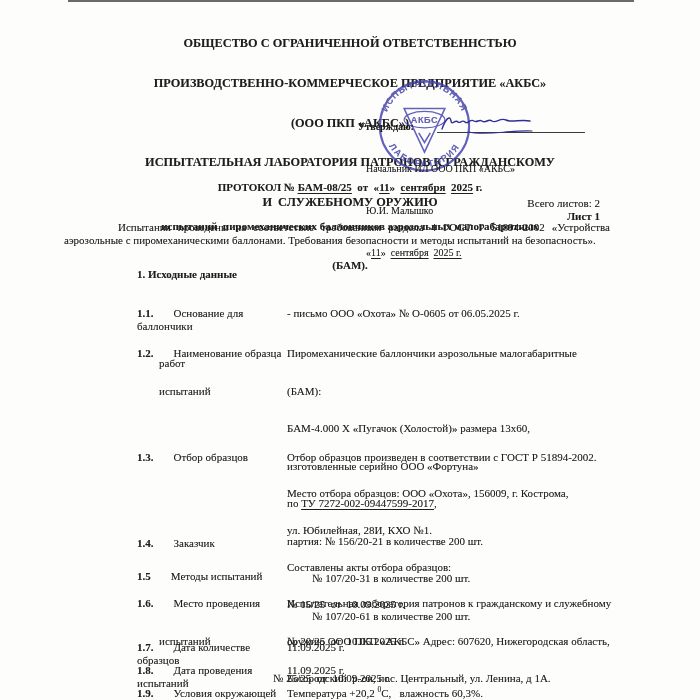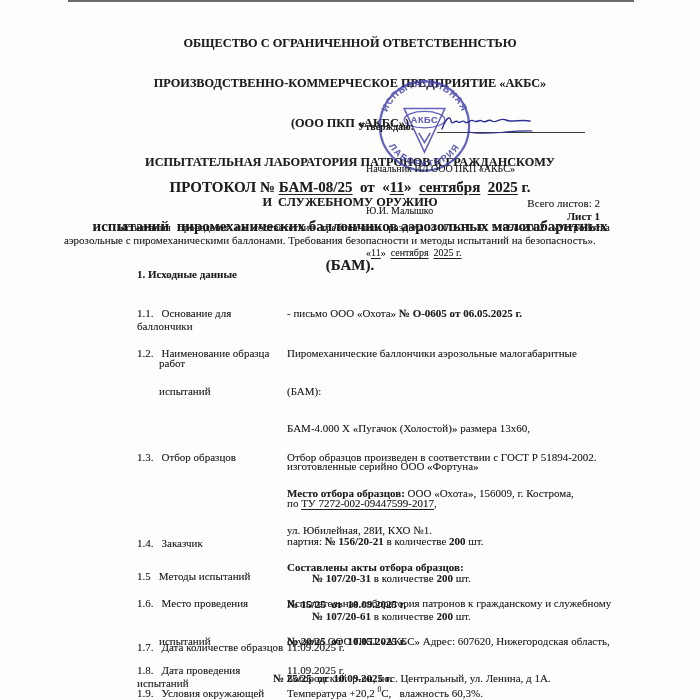--- a/index.html
+++ b/index.html
@@ -14,43 +14,43 @@
   .scan-strip{position:absolute;top:0;left:68px;width:566px;height:2px;background:#454545;opacity:.8;}
   .txtsoft{text-shadow:0 0 .4px rgba(20,20,20,.35);}
 
   .header{position:absolute;top:11px;left:0;width:700px;text-align:center;
     font-weight:bold;font-size:12.3px;line-height:13.2px;white-space:pre-wrap;}
 
   .approval{position:absolute;left:358px;top:92px;width:260px;font-size:10px;line-height:14px;white-space:pre-wrap;z-index:3;}
   .approval .a-label{font-weight:bold;}
   .approval .a-ind{margin-left:8px;}
   .u{text-decoration:underline;text-underline-offset:2px;}
-  .b{font-weight:bold;}
+  .b{font-weight:normal;}
 
   .stamp{position:absolute;left:376px;top:76px;width:97px;height:100px;opacity:.82;z-index:2;}
   .sig{position:absolute;left:440px;top:112px;width:96px;height:26px;z-index:4;}
   .sig-rule{position:absolute;left:437px;top:132px;width:148px;border-bottom:1px solid #3a3a3a;z-index:1;}
 
   .title-block{position:absolute;top:155px;left:0;width:700px;text-align:center;
-    font-weight:bold;font-size:15px;line-height:13px;white-space:pre-wrap;z-index:3;}
+    font-weight:bold;font-size:11px;line-height:13px;white-space:pre-wrap;z-index:3;}
 
   .sheet-info{position:absolute;top:197px;left:360px;width:240px;text-align:right;
     font-size:11px;line-height:13px;}
   .sheet-info .cur{font-weight:bold;}
 
   .intro{position:absolute;top:221px;left:64px;width:546px;font-size:11px;line-height:13px;
     text-align:justify;text-indent:54px;}
 
   .sec-heading{position:absolute;top:268px;left:137px;font-weight:bold;font-size:11px;line-height:13px;}
 
   .row{position:absolute;left:137px;width:485px;display:flex;font-size:11px;line-height:12.5px;}
   .col-l{width:150px;flex:none;white-space:pre-wrap;}
   .col-l .l2{padding-left:22px;}
   .col-v{width:335px;flex:none;white-space:pre-wrap;}
-  .num{margin-right:8px;}
+  .num{margin-right:20px;font-weight:bold;}
   .ind25{padding-left:25px;}
   .out14{margin-left:-14px;}
   .r13{line-height:12.3px;}
   sup{font-size:7.5px;line-height:0;vertical-align:super;}
 </style>
 </head>
 <body>
 
 <div class="page txtsoft">
   <div class="scan-strip"></div>

